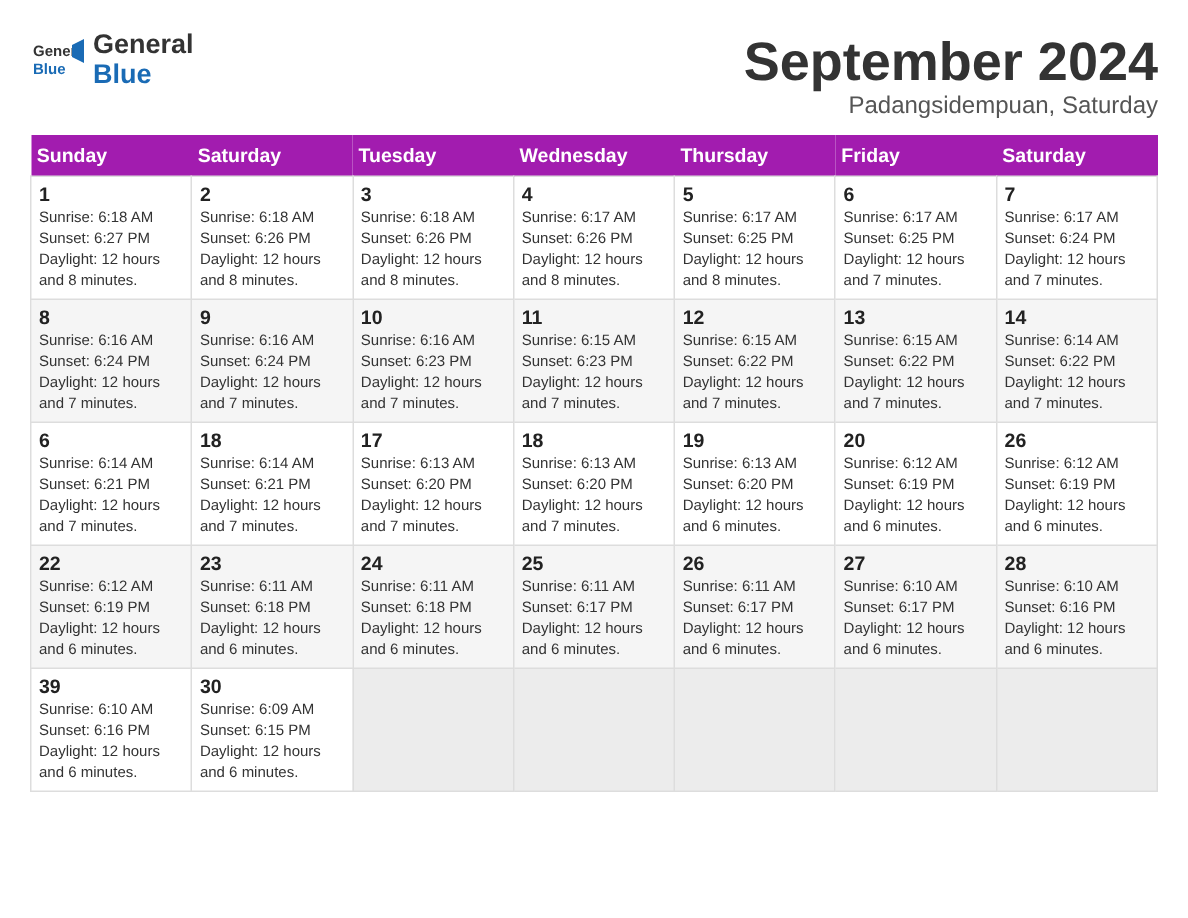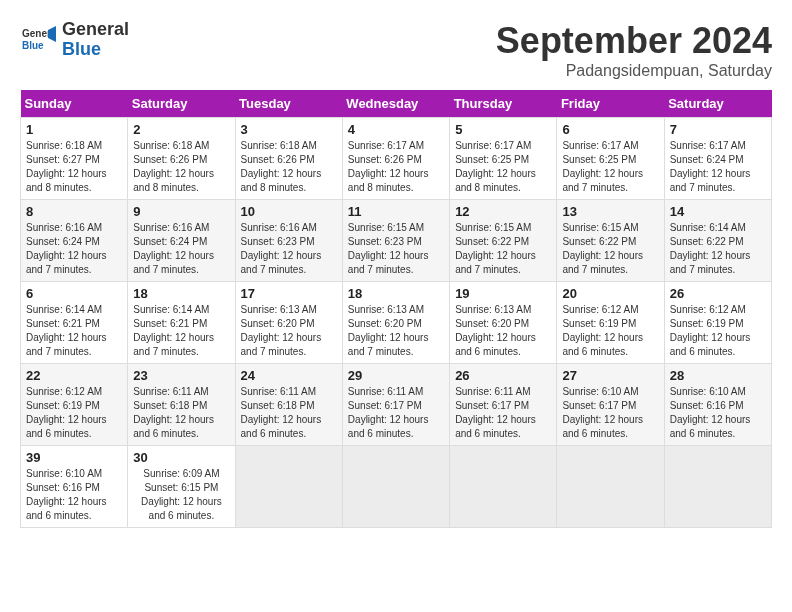--- a/index.html
+++ b/index.html
@@ -295,21 +295,21 @@
 and 6 minutes.</div>
         </td>
         <td>
           <span class="day-num">24</span>
           <div class="day-info" style="white-space: pre-line;">Sunrise: 6:11 AM
 Sunset: 6:18 PM
 Daylight: 12 hours
 and 6 minutes.</div>
         </td>
         <td>
-          <span class="day-num">29</span>
+          <span class="day-num">25</span>
           <div class="day-info" style="white-space: pre-line;">Sunrise: 6:11 AM
 Sunset: 6:17 PM
 Daylight: 12 hours
 and 6 minutes.</div>
         </td>
         <td>
           <span class="day-num">26</span>
           <div class="day-info" style="white-space: pre-line;">Sunrise: 6:11 AM
 Sunset: 6:17 PM
 Daylight: 12 hours
@@ -333,21 +333,21 @@
       <tr>
         <td>
           <span class="day-num">39</span>
           <div class="day-info" style="white-space: pre-line;">Sunrise: 6:10 AM
 Sunset: 6:16 PM
 Daylight: 12 hours
 and 6 minutes.</div>
         </td>
         <td>
           <span class="day-num">30</span>
-          <div class="day-info" style="white-space: pre-line; text-align: center;">Sunrise: 6:09 AM
+          <div class="day-info" style="white-space: pre-line;">Sunrise: 6:09 AM
 Sunset: 6:15 PM
 Daylight: 12 hours
 and 6 minutes.</div>
         </td>
         <td class="empty-cell"></td>
         <td class="empty-cell"></td>
         <td class="empty-cell"></td>
         <td class="empty-cell"></td>
         <td class="empty-cell"></td>
       </tr>

